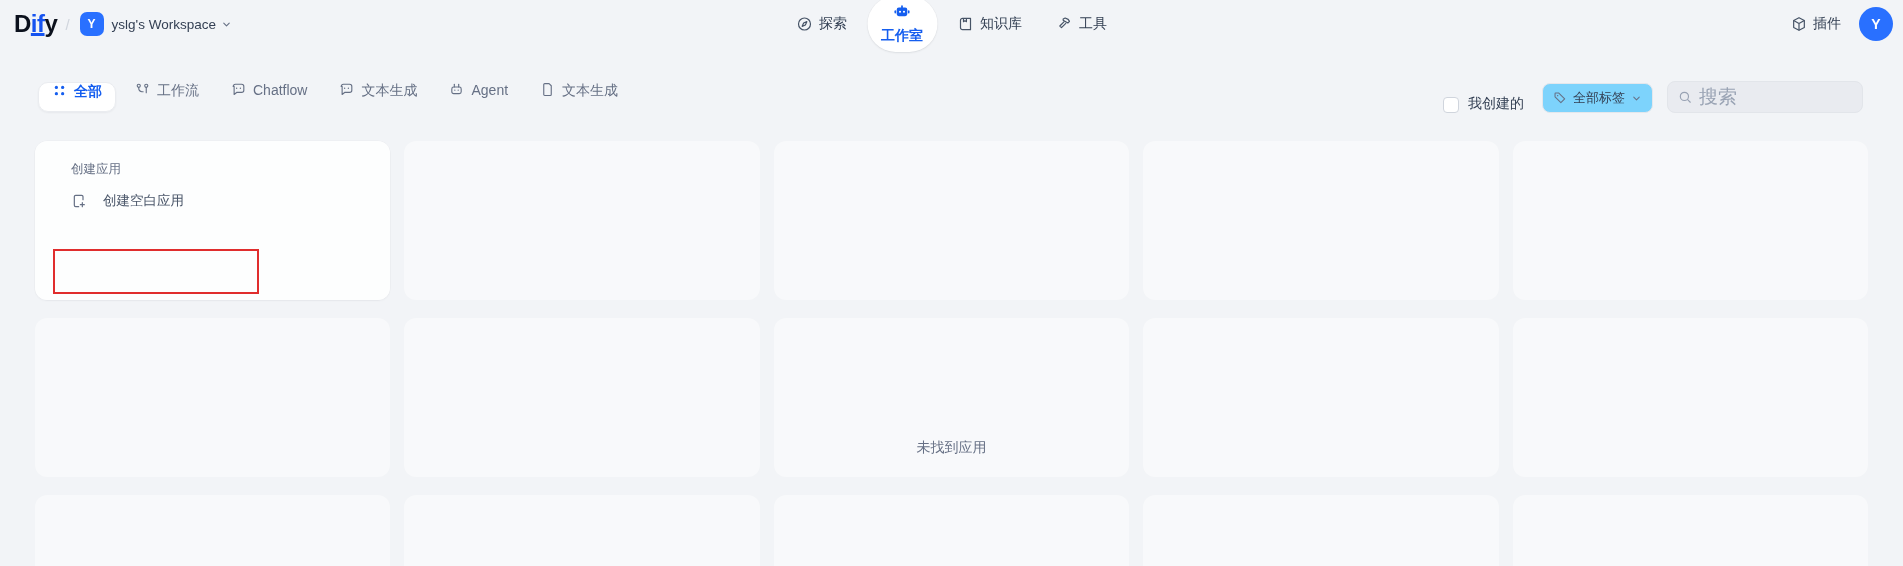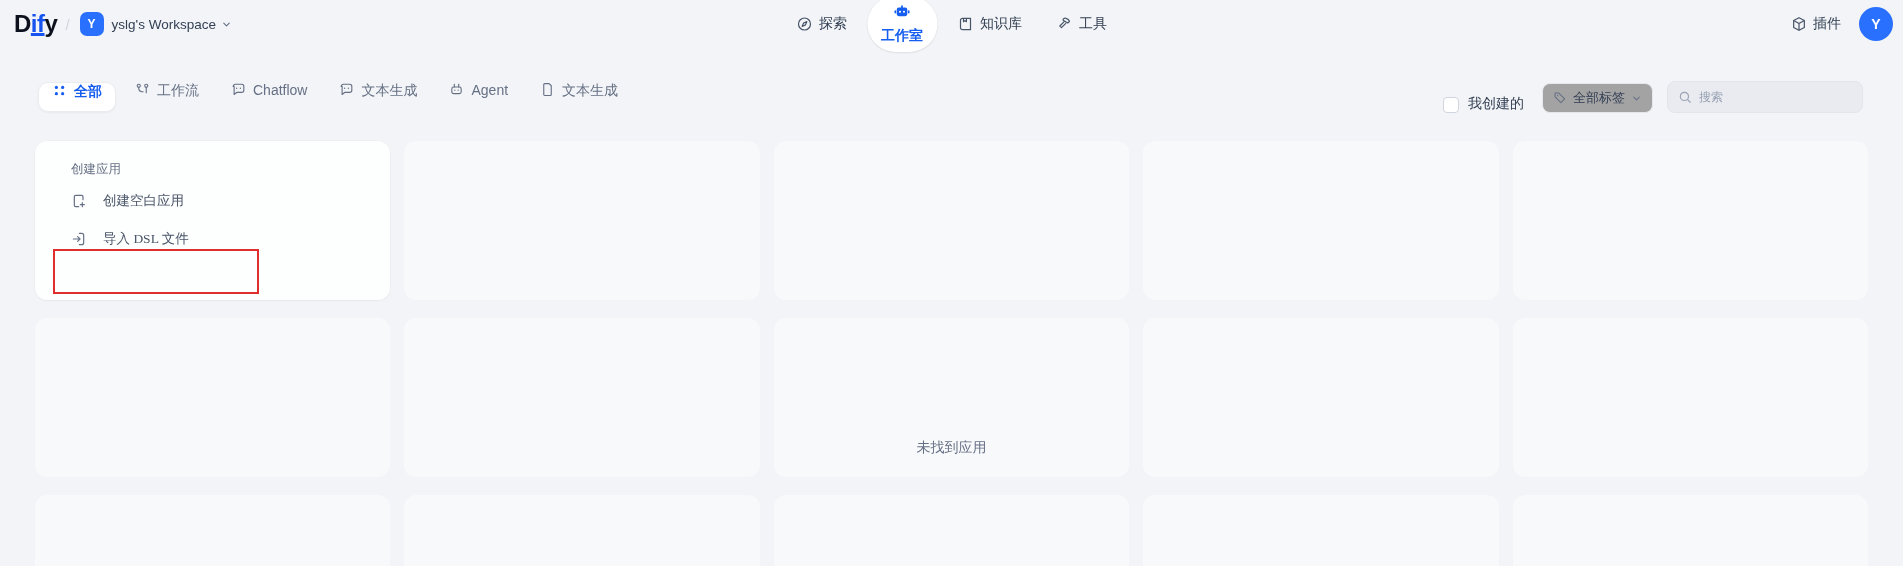--- a/index.html
+++ b/index.html
@@ -68,32 +68,32 @@
   .tab.active .ni { color:#155eef; }
 
   .filter-right { margin-left:auto; display:flex; align-items:flex-end; }
   .chk {
     width:16px; height:16px; border-radius:4px; background:#fff;
     border:1.5px solid #d0d5dd; cursor:pointer; flex:none;
   }
   .chk-label { font-size:14px; color:#344054; margin:0 18px 0 9px; cursor:pointer; white-space:nowrap; }
   .tag-btn {
     height:30px; display:flex; align-items:center; gap:6px; padding:0 10px;
-    background:#a3a3a3; border:0.5px solid #e4e7ec; border-radius:8px;
+    background:#7dd3fc; border:0.5px solid #e4e7ec; border-radius:8px;
     font-size:13px; color:#344054; cursor:pointer; white-space:nowrap;
   }
   .tag-btn .ni { display:flex; color:#667085; }
   .search {
     margin-left:14px; width:196px; height:32px; display:flex; align-items:center; gap:7px;
     background:#e9ebf0; border:1px solid #e2e5ea; border-radius:8px; padding:0 10px;
   }
   .search .ni { display:flex; color:#98a2b3; flex:none; }
   .search input {
     border:none; outline:none; background:transparent; width:100%;
-    font-size:12px; color:#737373; font-family:inherit;
+    font-size:19px; color:#737373; font-family:inherit;
   }
   .search input::placeholder { color:#98a2b3; }
 
   
   .grid {
     position:absolute; top:141px; left:35px; right:35px;
     display:grid; grid-template-columns:repeat(5,1fr);
     column-gap:14px; row-gap:18px; grid-auto-rows:159px;
   }
   .card { border-radius:12px;font-family:Liberation Serif, serif; }
@@ -299,29 +299,20 @@
       <div class="card-title">创建应用</div>
       <div class="menu-item">
         <span class="ni">
           <svg width="16" height="16" viewBox="0 0 24 24" fill="none" stroke="currentColor" stroke-width="1.8" stroke-linecap="round" stroke-linejoin="round">
               <path d="M18 10V5.5a2 2 0 0 0-2-2H7a2 2 0 0 0-2 2v13a2 2 0 0 0 2 2h4.5"></path>
               <path d="M17 14.5v6M14 17.5h6"></path>
             </svg>
         </span>
         <span>创建空白应用</span>
       </div>
-      <div class="menu-item">
-        <span class="ni">
-          <svg width="16" height="16" viewBox="0 0 24 24" fill="none" stroke="currentColor" stroke-width="1.8" stroke-linecap="round" stroke-linejoin="round">
-              <path d="M12.5 3.5H16a3 3 0 0 1 3 3v11a3 3 0 0 1-3 3h-3.5"></path>
-              <path d="M3.5 12h10M10 8.5L13.5 12 10 15.5"></path>
-            </svg>
-        </span>
-        <span>导入 DSL 文件</span>
-      </div>
       <div class="red-box"></div>
     </div>
 
     <div class="card empty"></div>
     <div class="card empty"></div>
     <div class="card empty"></div>
     <div class="card empty"></div>
 
     <div class="card empty"></div>
     <div class="card empty"></div>

